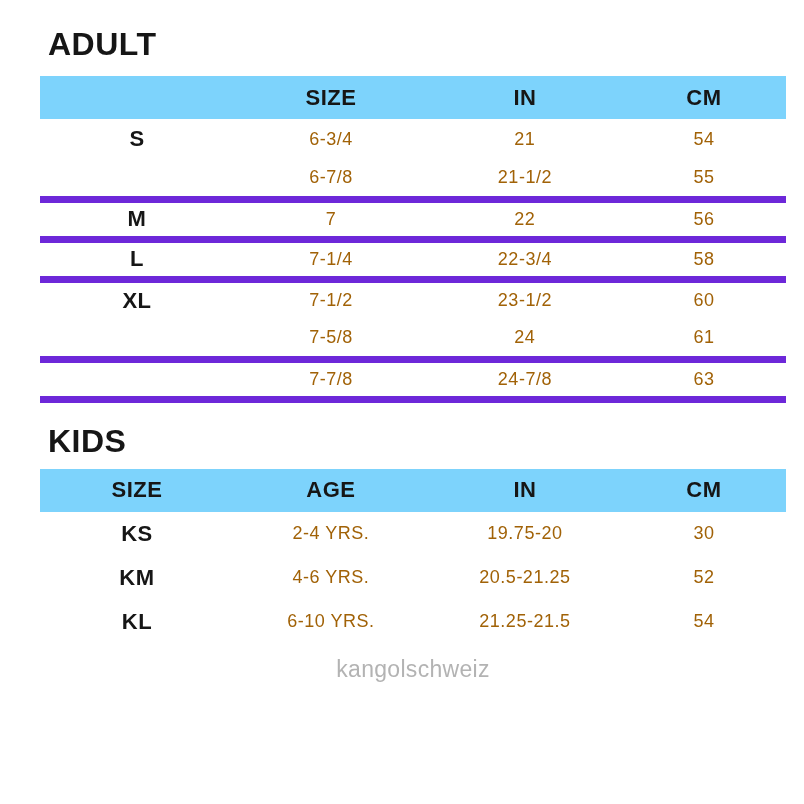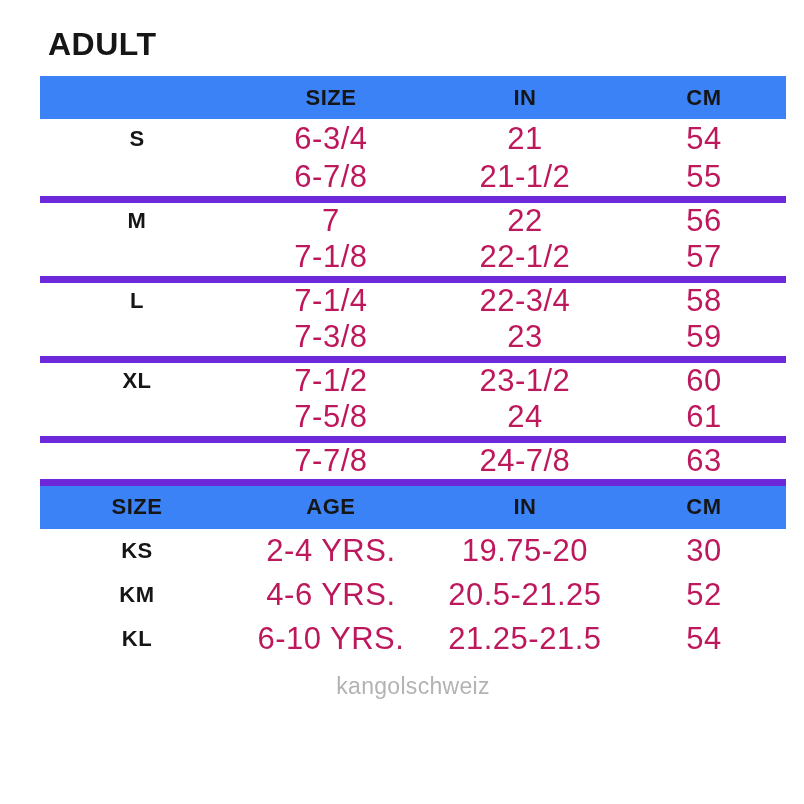--- a/index.html
+++ b/index.html
@@ -24,34 +24,34 @@
   }
   #adult-title { margin-bottom: 16px; }
   #kids-title  { margin-top: 22px; margin-bottom: 12px; }
 
   table {
     width: 100%;
     border-collapse: collapse;
     table-layout: fixed;
   }
   thead tr {
-    background: #3b82f6;
+    background: #7dd3fc;
     height: 43px;
   }
   th {
     font-size: 22px;
     font-weight: 800;
     color: #161616;
     letter-spacing: 0.5px;
     text-align: center;
   }
   td {
-    font-size: 31px;
+    font-size: 18px;
     font-weight: 300;
-    color: #be185d;
+    color: #a16207;
     text-align: center;
     letter-spacing: 0.5px;
   }
   .adult-table td { height: 40px; }
   .kids-table td  { height: 44px; }
   td.size-label {
     font-weight: 800;
     font-size: 22px;
     color: #161616;
     letter-spacing: 0.5px;
@@ -104,39 +104,27 @@
         <td>55</td>
       </tr>
     </tbody>
     <tbody class="size-group">
       <tr>
         <td class="size-label">M</td>
         <td>7</td>
         <td>22</td>
         <td>56</td>
       </tr>
-      <tr>
-        <td class="size-label"></td>
-        <td>7-1/8</td>
-        <td>22-1/2</td>
-        <td>57</td>
-      </tr>
     </tbody>
     <tbody class="size-group">
       <tr>
         <td class="size-label">L</td>
         <td>7-1/4</td>
         <td>22-3/4</td>
         <td>58</td>
-      </tr>
-      <tr>
-        <td class="size-label"></td>
-        <td>7-3/8</td>
-        <td>23</td>
-        <td>59</td>
       </tr>
     </tbody>
     <tbody class="size-group">
       <tr>
         <td class="size-label">XL</td>
         <td>7-1/2</td>
         <td>23-1/2</td>
         <td>60</td>
       </tr>
       <tr>
@@ -149,20 +137,21 @@
     <tbody class="size-group">
       <tr>
         <td class="size-label"></td>
         <td>7-7/8</td>
         <td>24-7/8</td>
         <td>63</td>
       </tr>
     </tbody>
   </table>
 
+  <div class="section-title" id="kids-title">KIDS</div>
 
   <table class="kids-table">
     <colgroup>
       <col style="width:26%">
         <col style="width:26%">
         <col style="width:26%">
         <col style="width:22%">
     </colgroup>
     <thead>
       <tr>

